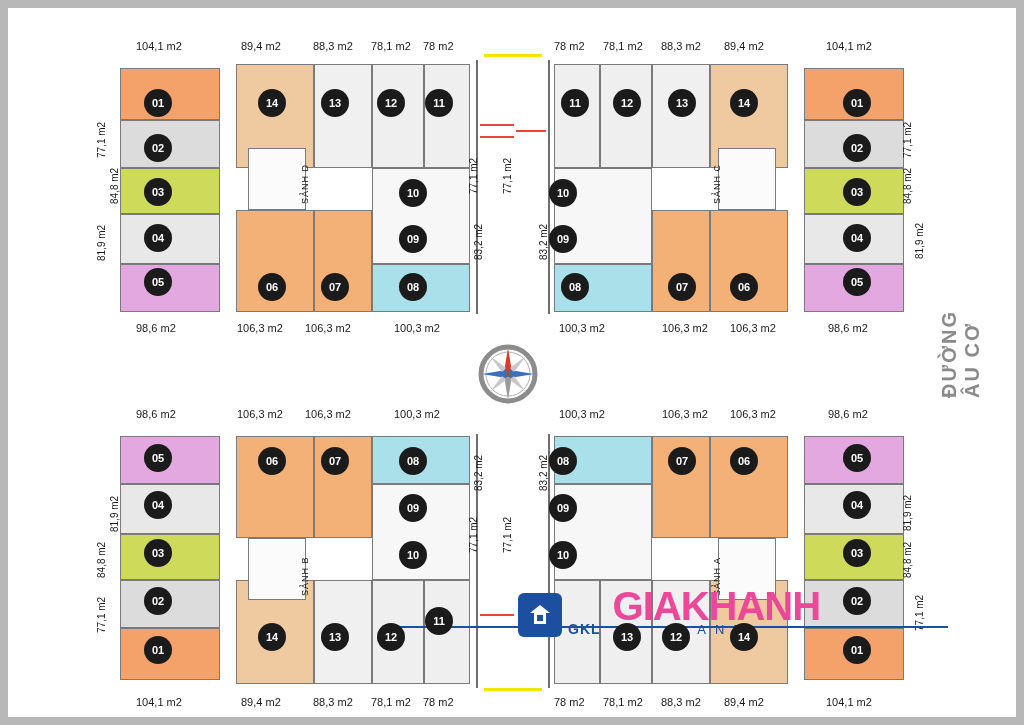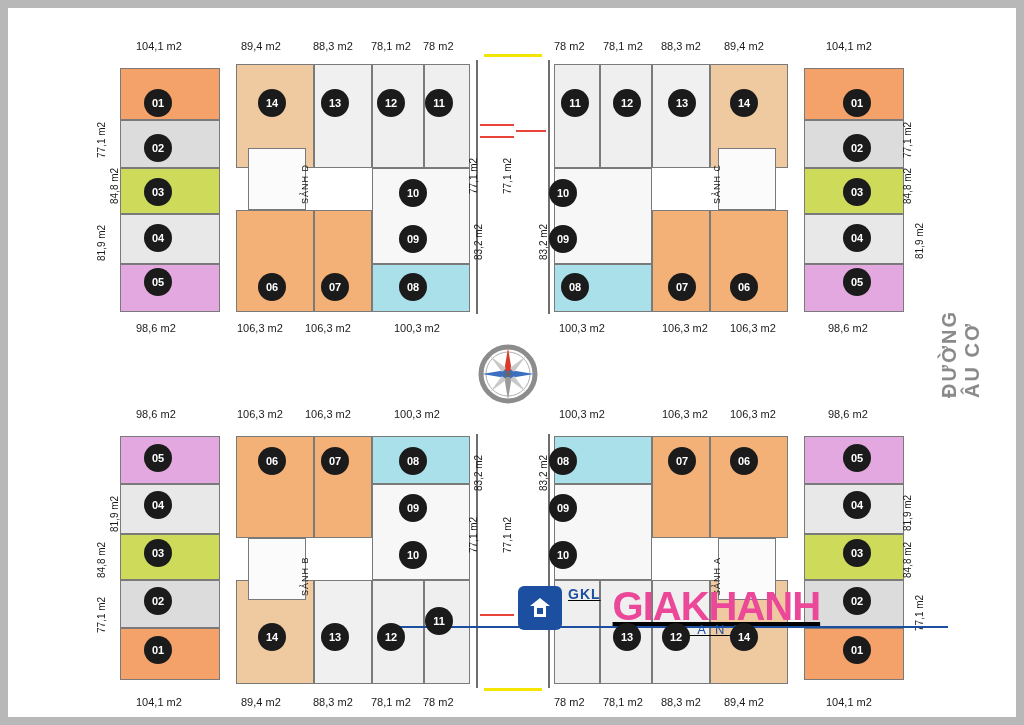--- a/index.html
+++ b/index.html
@@ -37,21 +37,21 @@
   }
   .title{
     position:absolute;font-size:21px;font-weight:bold;color:#ef7f1a;
     letter-spacing:.5px;
   }
   .roadtxt{
     position:absolute;font-size:20px;font-weight:bold;color:#8a8a8a;
     letter-spacing:2px;
   }
   .compass{position:absolute;}
-  .logo-wrap{position:absolute;display:flex;align-items:flex-start;text-decoration:underline;}
+  .logo-wrap{position:absolute;display:flex;align-items:flex-end;}
   .gkl-box{
     width:44px;height:44px;background:#1d4fa0;border-radius:6px;
     display:flex;align-items:center;justify-content:center;
     color:#fff;font-size:22px;
   }
   .gkl-txt{font-size:14px;font-weight:bold;color:#1d4fa0;margin-left:6px;letter-spacing:1px;}
   .brand1{font-size:40px;font-weight:bold;color:#ec4899;letter-spacing:-1px;line-height:1;}
   .brand2{font-size:13px;color:#1d4fa0;letter-spacing:9px;text-align:center;margin-top:-4px;}
   .brandline{position:absolute;height:2px;background:#1d4fa0;}
 </style>

